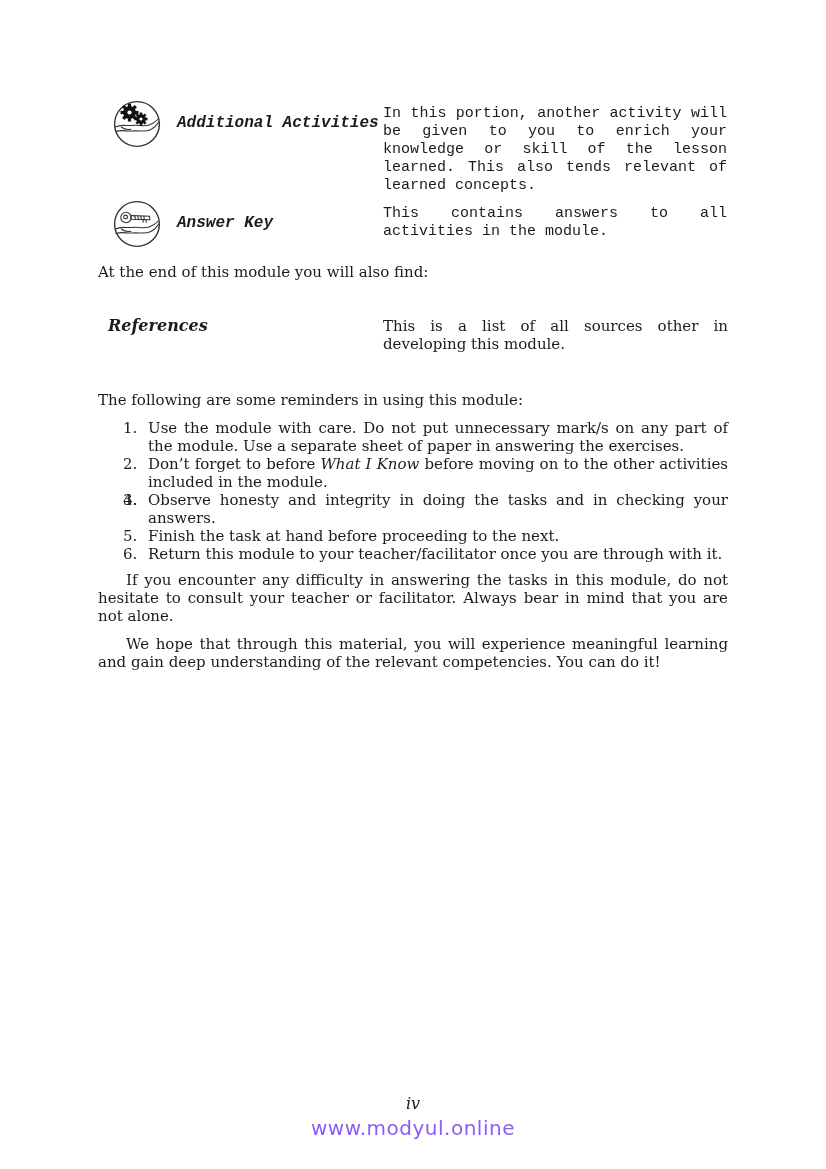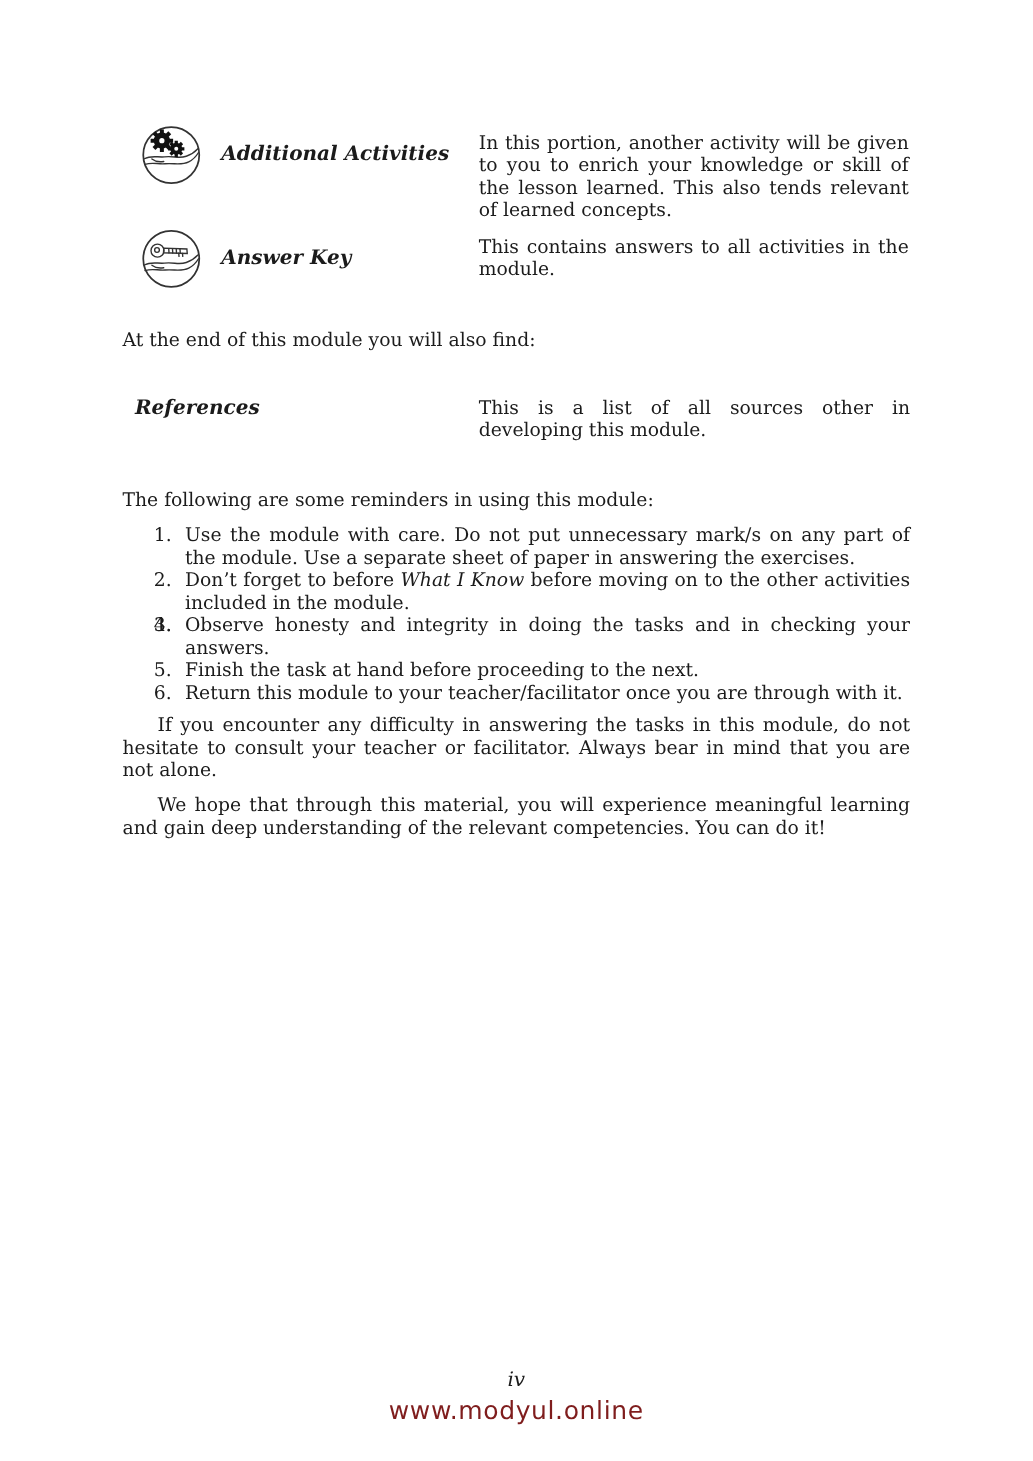--- a/index.html
+++ b/index.html
@@ -5,21 +5,21 @@
   html,body{margin:0;padding:0;background:#fff;}
   .page{
     position:relative;
     width:826px;height:1169px;
     background:#ffffff;
     font-family:"DejaVu Serif","Liberation Serif",serif;
     font-size:15px;line-height:18px;color:#1b1b1b;
     overflow:hidden;
   }
   
-  .legend{position:absolute;top:100px;left:113px;width:614px;}
+  .legend{position:absolute;top:100px;left:113px;width:614px;font-family:Liberation Mono, monospace;}
   .legend-row{display:flex;align-items:flex-start;margin-bottom:5px;min-height:78px;}
   .legend-icon{width:48px;height:48px;flex:0 0 48px;}
   .legend-label{width:206px;flex:0 0 206px;margin-left:16px;padding-top:14px;
     font-weight:bold;font-style:italic;font-size:16px;line-height:18px;}
   .legend-desc{flex:1;padding-top:5px;text-align:justify;}
   
   .also-find{position:absolute;top:263px;left:98px;width:630px;}
   .refs-row{position:absolute;top:317px;left:108px;width:620px;display:flex;align-items:flex-start;}
   .refs-label{flex:0 0 275px;font-weight:bold;font-style:italic;font-size:16px;line-height:18px;}
   .refs-desc{flex:1;text-align:justify;}
@@ -30,21 +30,21 @@
   ol.reminders li{position:relative;padding-left:50px;text-align:justify;}
   ol.reminders li .num{position:absolute;left:25px;top:0;}
   .closing-p{margin:0;text-align:justify;text-indent:28px;}
   .closing-p.p1{margin-top:8px;}
   .closing-p.p2{margin-top:10px;}
   
   .page-number{position:absolute;top:1095px;left:0;width:100%;text-align:center;
     font-style:italic;font-size:16px;}
   .watermark{position:absolute;top:1119px;left:0;width:100%;text-align:center;
     font-family:"DejaVu Sans","Liberation Sans",sans-serif;
-    font-size:20px;letter-spacing:0.5px;color:#7f1d1d;}
+    font-size:20px;letter-spacing:0.5px;color:#8b5cf6;}
   svg line, svg path{vector-effect:non-scaling-stroke;}
 </style>
 </head>
 <body>
 
 <div class="page">
 
   <div class="legend">
 
     <div class="legend-row">

